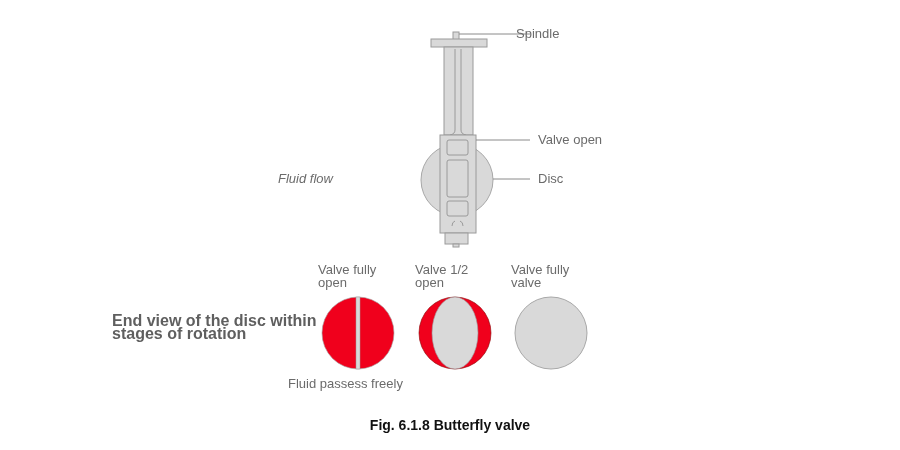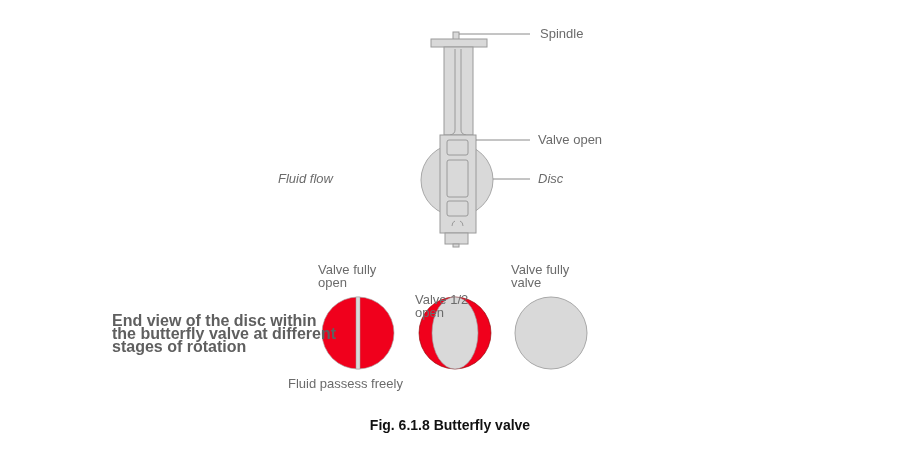--- a/index.html
+++ b/index.html
@@ -48,36 +48,35 @@
   <g>
     <circle cx="455" cy="333" r="36" fill="#f0001c" stroke="#8a0000" stroke-width="0.6"></circle>
     <ellipse cx="455" cy="333" rx="23" ry="36" fill="#d9d9d9" stroke="#9a9a9a" stroke-width="0.6"></ellipse>
   </g>
 
   <g>
     <circle cx="551" cy="333" r="36" fill="#d9d9d9" stroke="#a8a8a8" stroke-width="1"></circle>
   </g>
 </svg>
 
-<div class="lbl" style="left:540px; top:27px;text-align:right;">Spindle</div>
+<div class="lbl" style="left:516px; top:27px;text-align:right;">Spindle</div>
 <div class="lbl" style="left:538px; top:133px;">Valve open</div>
-<div class="lbl" style="left:538px; top:172px;font-style:italic;">Disc</div>
+<div class="lbl" style="left:538px; top:172px;">Disc</div>
 <div class="lbl" style="left:278px; top:172px;font-style:italic;">Fluid flow</div>
 
 <div class="lbl bold" style="left:112px; top:314px; font-size:16px; line-height:13px;">
   <div>End view of the disc within</div>
-  <div>the butterfly valve at different</div>
   <div>stages of rotation</div>
 </div>
 
 <div class="lbl center" style="left:318px; width:80px; top:263px; line-height:13px;">
   <div>Valve fully</div>
   <div>open</div>
 </div>
-<div class="lbl center" style="left:415px; width:80px; top:263px; line-height:13px;margin-top:30px;">
+<div class="lbl center" style="left:415px; width:80px; top:263px; line-height:13px;">
   <div>Valve 1/2</div>
   <div>open</div>
 </div>
 <div class="lbl center" style="left:511px; width:80px; top:263px; line-height:13px;">
   <div>Valve fully</div>
   <div>valve</div>
 </div>
 
 <div class="lbl center" style="left:288px; width:140px; top:377px; line-height:13px;">
   <div>Fluid passess freely</div>

